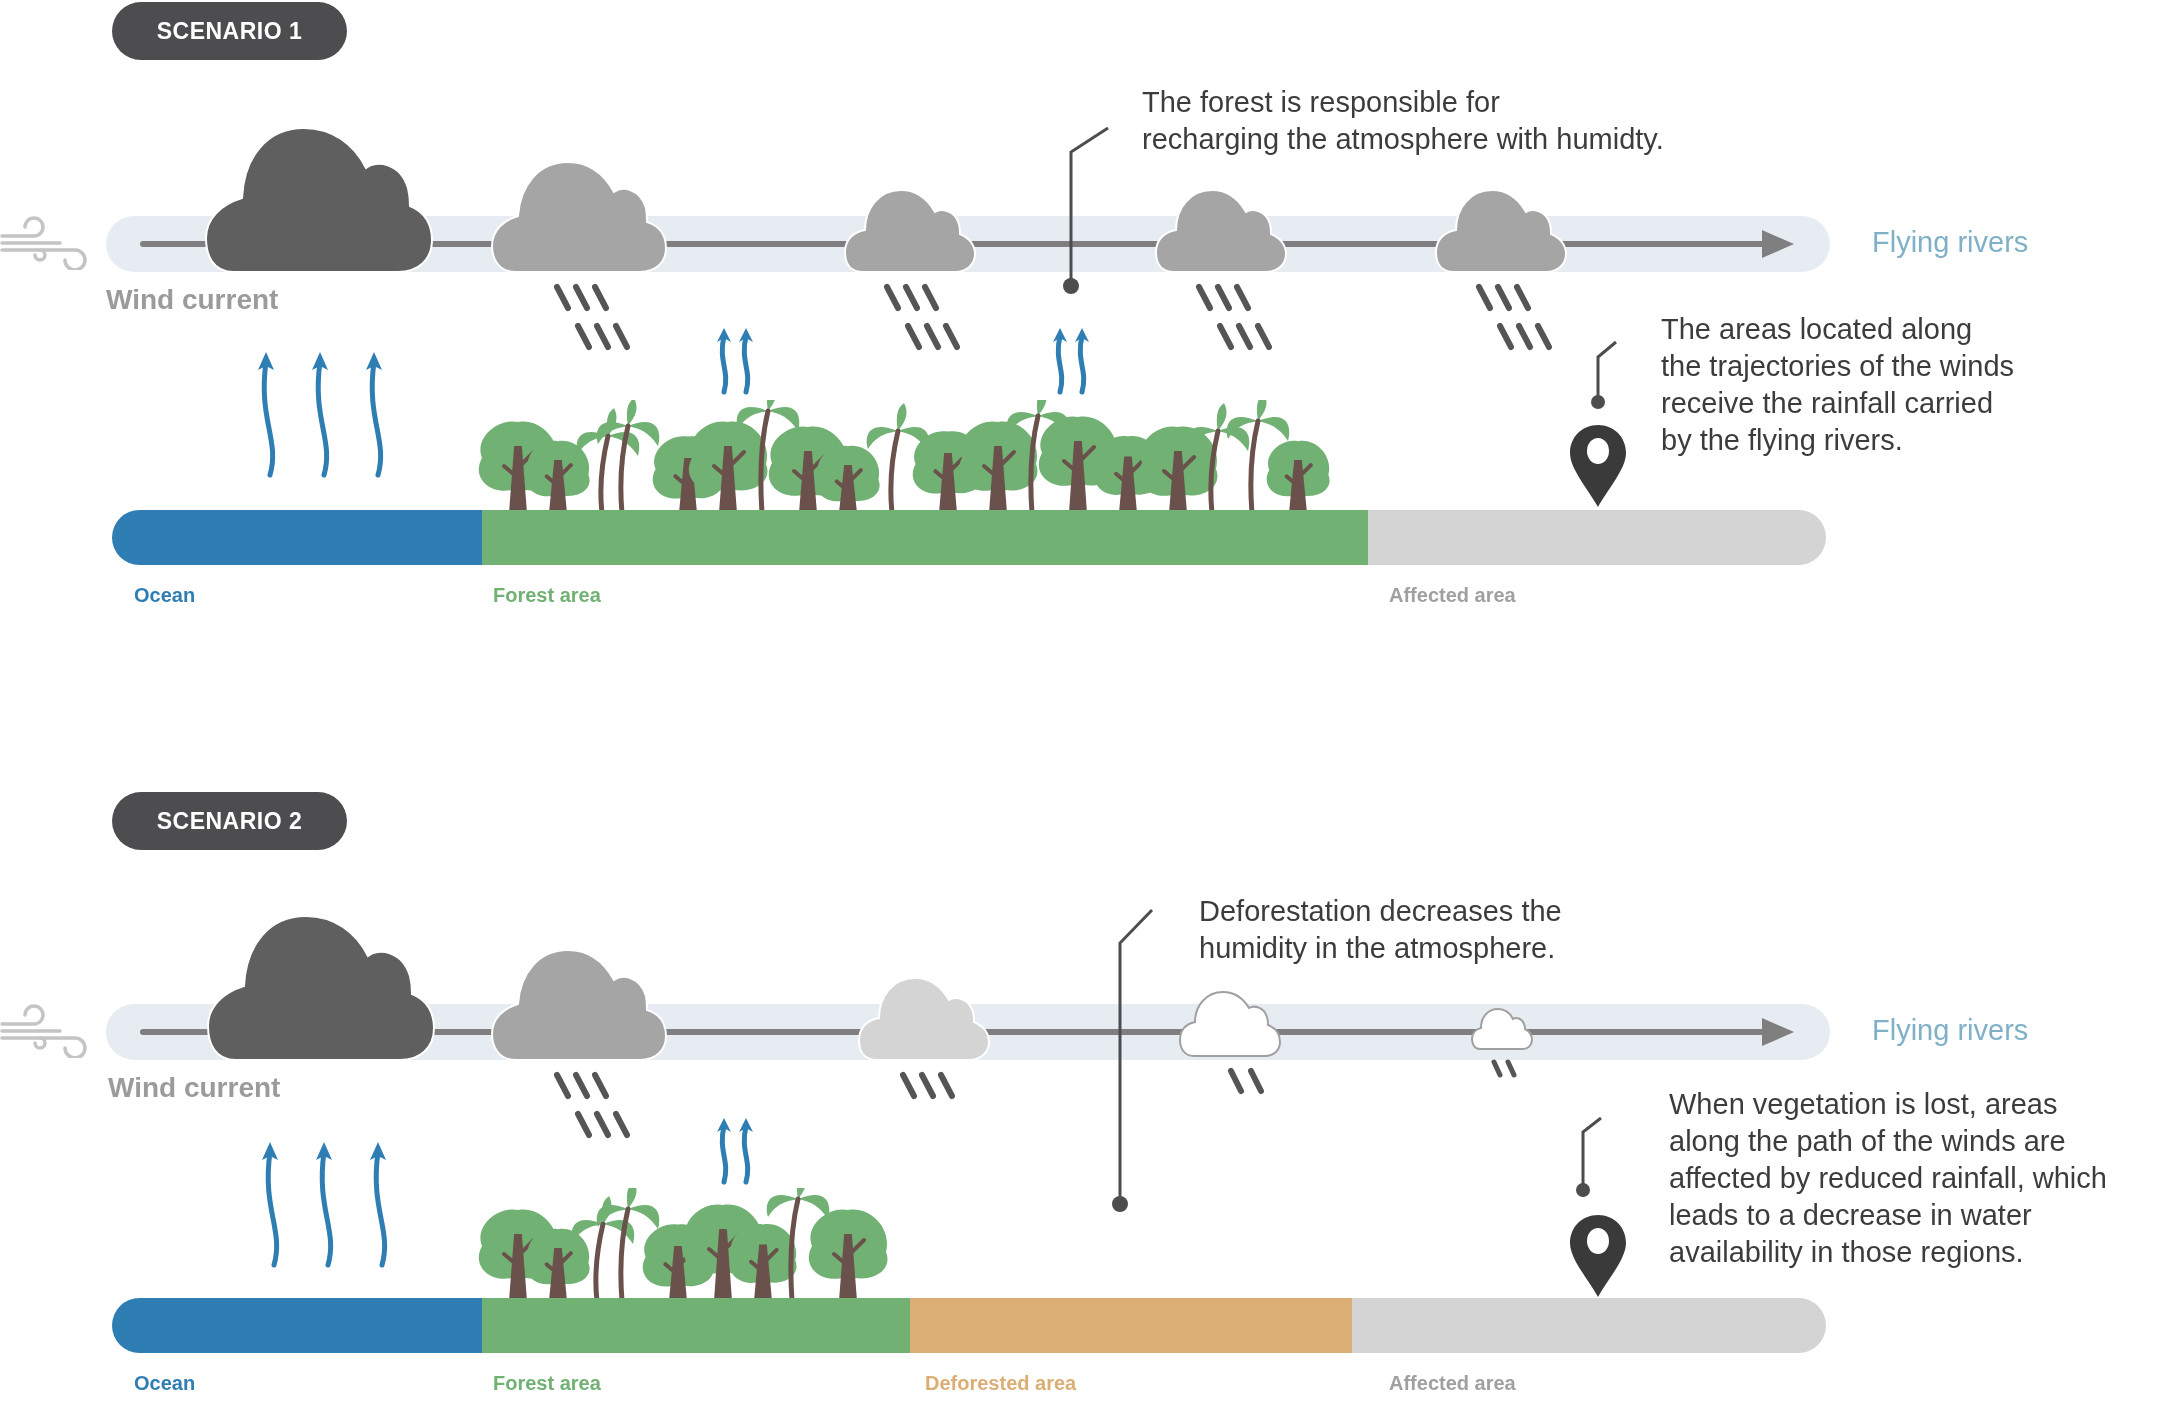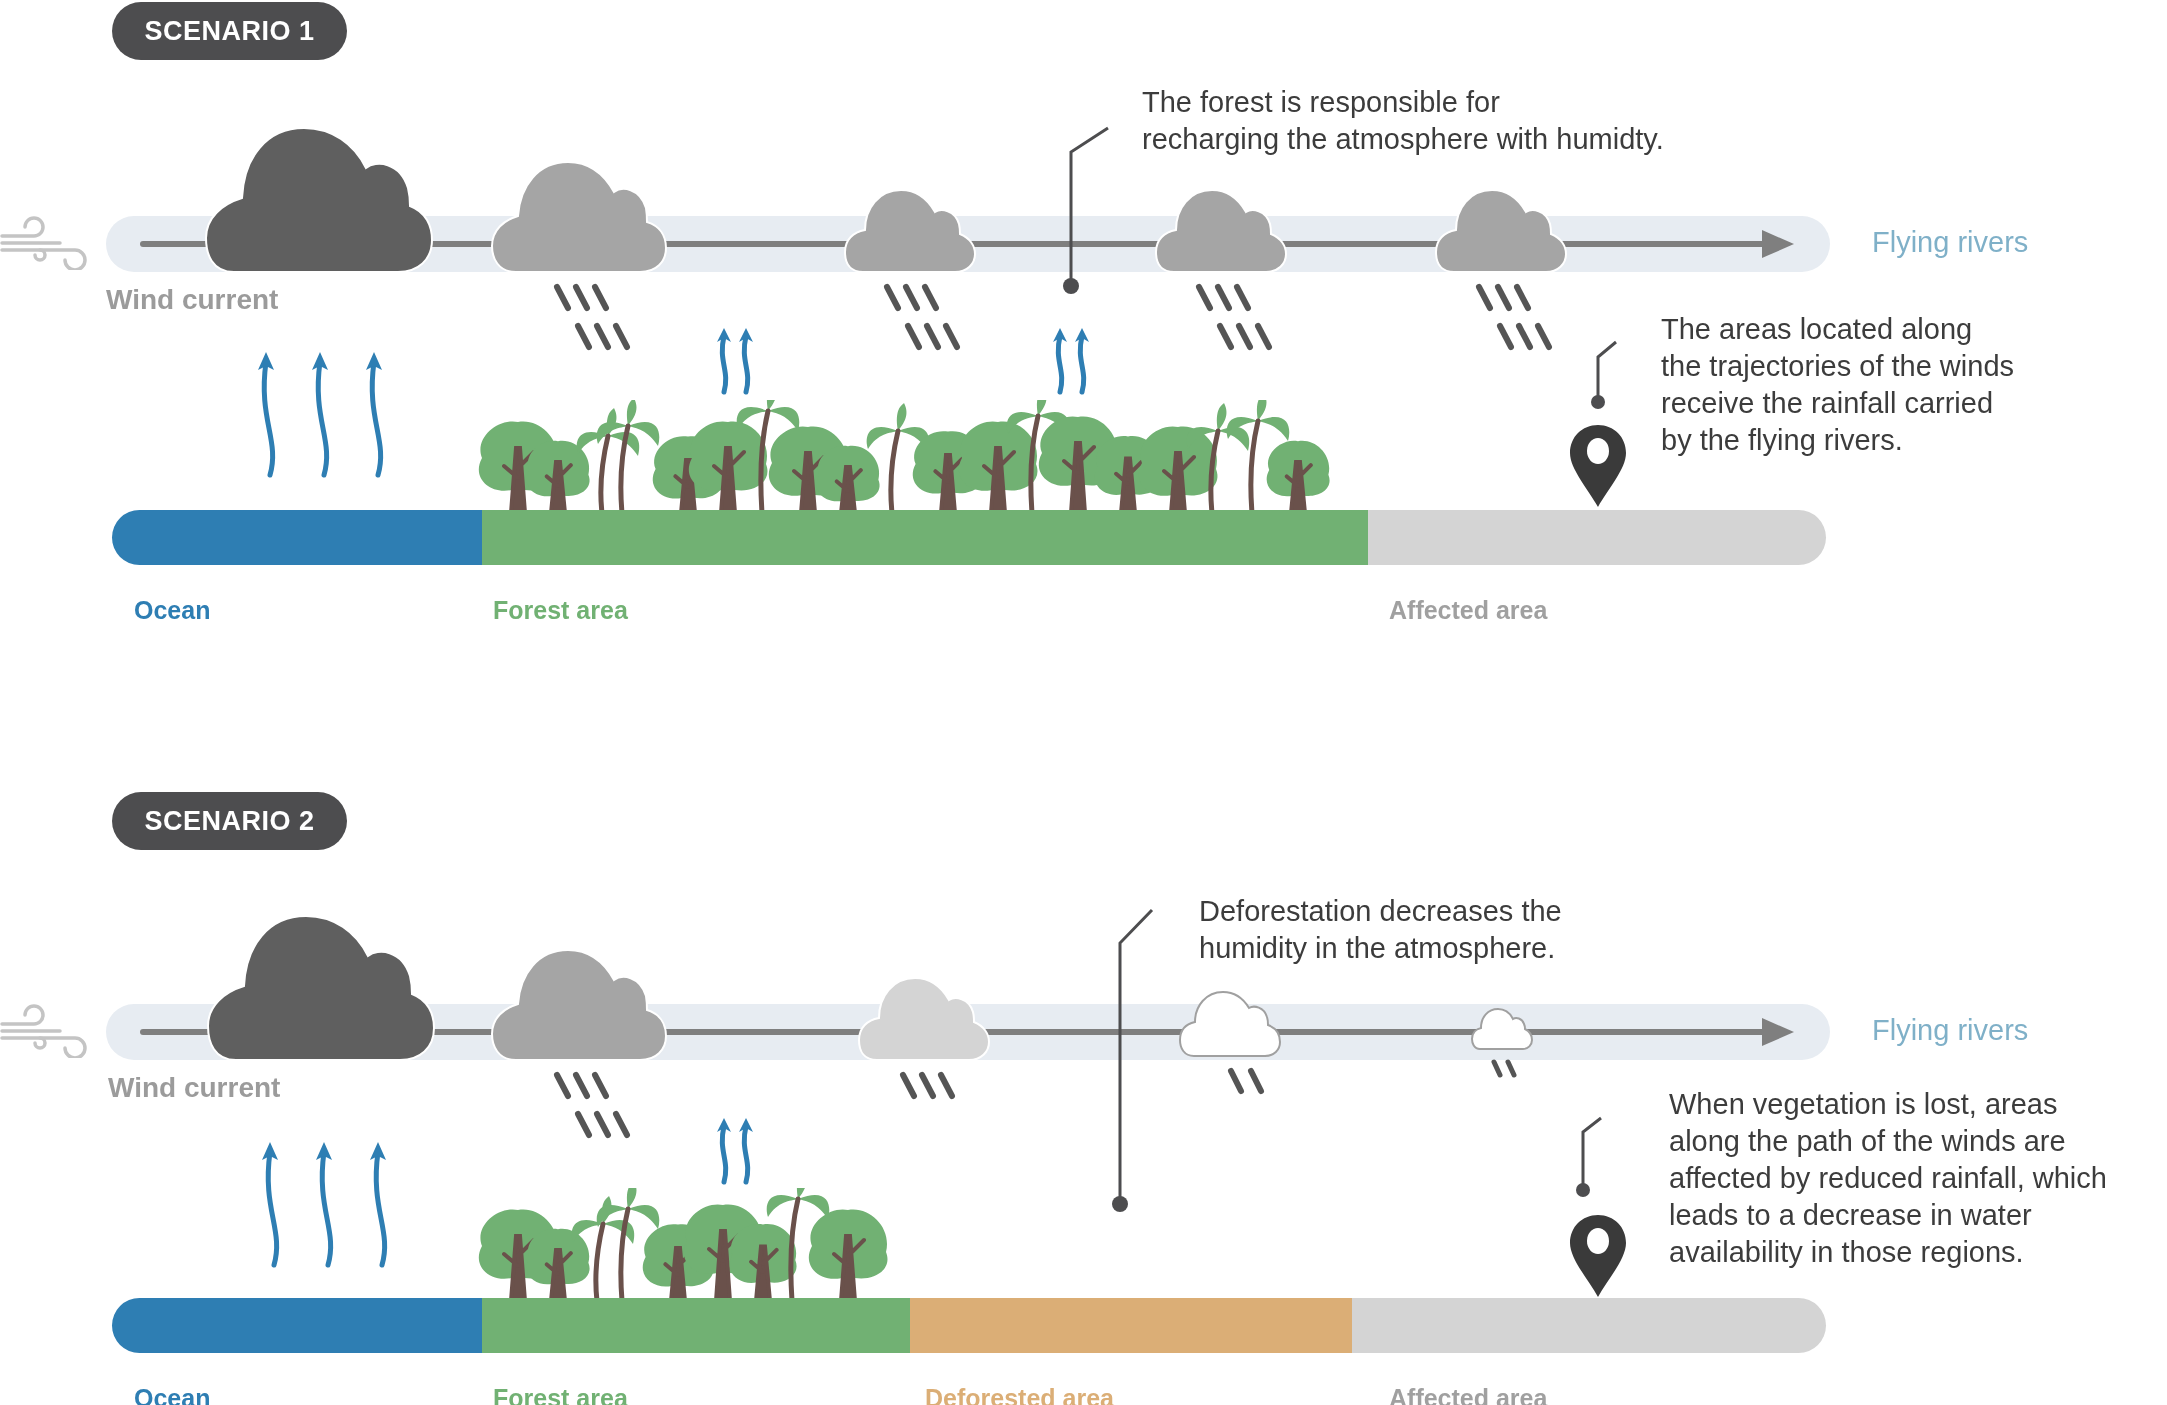--- a/index.html
+++ b/index.html
@@ -1,32 +1,32 @@
 <!DOCTYPE html>
 <html><head>
 <meta charset="utf-8">
 <style>
   html, body { margin: 0; padding: 0; background: #ffffff; }
   body { width: 2167px; height: 1405px; position: relative; overflow: hidden; font-family: "Liberation Sans", sans-serif; }
   .scenario { position: absolute; left: 0; width: 2167px; height: 700px; }
   #scenario-1 { top: 0; }
   #scenario-2 { top: 790px; }
-  .badge { position: absolute; left: 112px; top: 2px; width: 235px; height: 58px; border-radius: 29px; background: #4d4d4f; color: #fff; font-weight: bold; font-size: 27px; letter-spacing: 0.5px; display: flex; align-items: center; justify-content: center; }
+  .badge { position: absolute; left: 112px; top: 2px; width: 235px; height: 58px; border-radius: 29px; background: #4d4d4f; color: #fff; font-weight: bold; font-size: 23px; letter-spacing: 0.5px; display: flex; align-items: center; justify-content: center; }
   .band { position: absolute; left: 106px; top: 216px; width: 1724px; height: 56px; border-radius: 28px; background: #e7ecf2; }
   .flow-line { position: absolute; left: 140px; top: 241px; width: 1640px; height: 6px; background: #7f7f7f; border-radius: 3px; }
   .flow-arrow { position: absolute; left: 1762px; top: 230px; width: 0; height: 0; border-top: 14px solid transparent; border-bottom: 14px solid transparent; border-left: 32px solid #7f7f7f; }
   .wind-icon { position: absolute; left: 0; top: 210px; }
   .wind-label { position: absolute; left: 106px; top: 284px; font-size: 28px; color: #9b9b9b; font-weight: bold; text-align: center; }
   .flying-label { position: absolute; left: 1872px; top: 226px; font-size: 29px; color: #7fb0c8; font-weight: normal; }
   .cloud { position: absolute; }
   .rain { position: absolute; }
   .vapor { position: absolute; }
   .ground { position: absolute; left: 112px; top: 510px; height: 55px; width: 1714px; }
   .seg { position: absolute; top: 0; height: 55px; }
-  .seg-label { position: absolute; top: 584px; font-size: 25px; font-weight: bold; margin-top: 12px; }
+  .seg-label { position: absolute; top: 584px; font-size: 20px; font-weight: bold; }
   .callout-text { position: absolute; font-size: 29px; color: #3c3c3c; line-height: 37px; white-space: pre; }
   .callout-svg { position: absolute; left: 0; top: 0; }
   .forest { position: absolute; }
   .pin { position: absolute; }
 </style>
 </head>
 <body>
 
 <div class="scenario" id="scenario-1">
   <div class="badge">SCENARIO 1</div>

